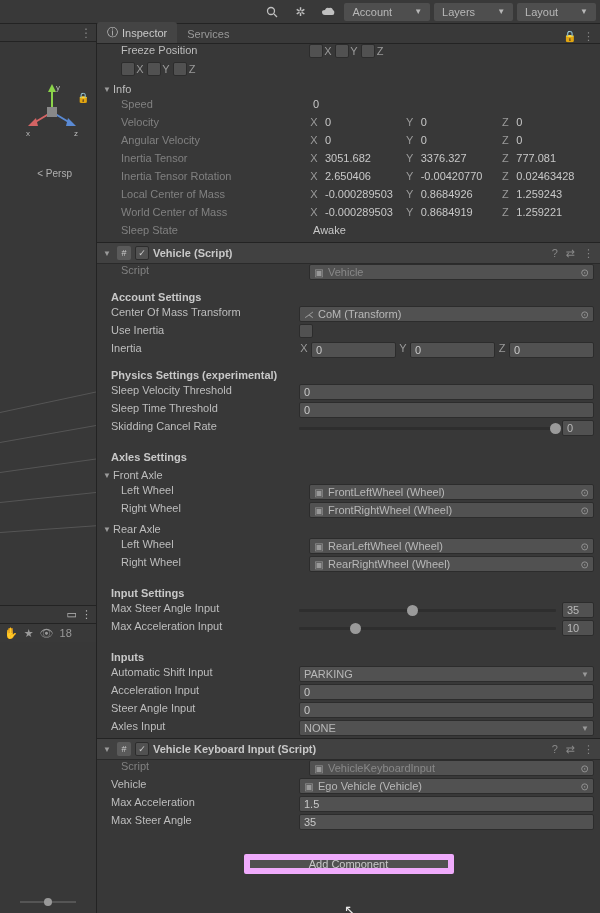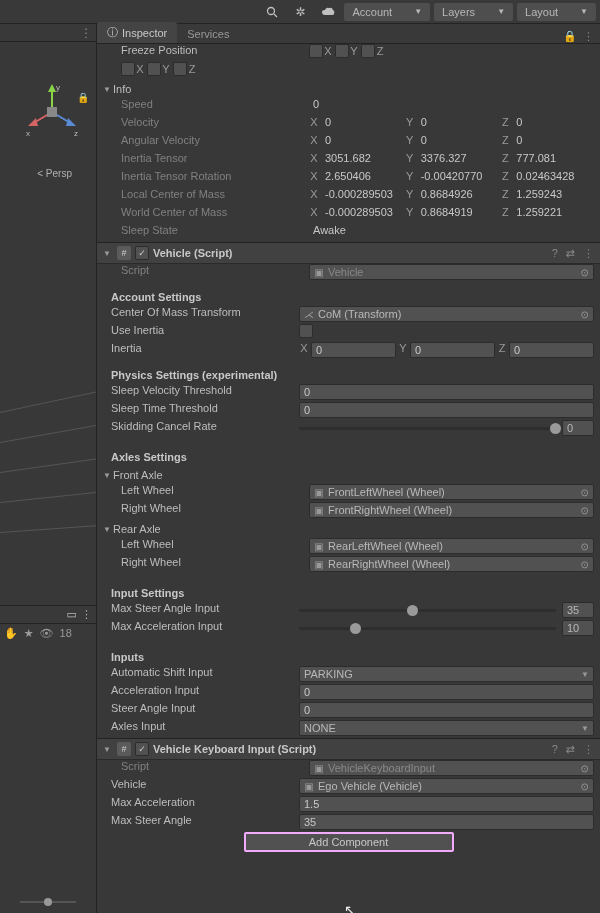--- a/index.html
+++ b/index.html
@@ -50,21 +50,21 @@
 .section-label { font-weight:bold; color:#c8c8c8; padding-left:14px; height:18px; display:flex; align-items:center; }
 .objref { flex:1; height:16px; background:#515151; border:1px solid #2c2c2c; border-radius:2px; display:flex; align-items:center; padding:0 4px; gap:4px; }
 .objref .bullet { width:10px;height:10px;color:#999;font-size:10px;display:flex;align-items:center;justify-content:center; }
 .objref .picker { margin-left:auto; color:#999; font-size:10px; }
 .select { flex:1; height:16px; background:#515151; border:1px solid #2c2c2c; border-radius:2px; display:flex; align-items:center; padding:0 4px; }
 .select .dd-arrow { margin-left:auto; font-size:8px; color:#999; }
 .slider-row { flex:1; display:flex; align-items:center; gap:6px; padding-right:6px; }
 .slider-track { flex:1; height:3px; background:#2e2e2e; position:relative; border-radius:1px; }
 .slider-handle { position:absolute; top:-4px; width:11px; height:11px; background:#9a9a9a; border-radius:50%; }
 .slider-val { width:32px; height:16px; background:#515151; border:1px solid #2c2c2c; border-radius:2px; display:flex; align-items:center; justify-content:flex-start; padding-left:4px; }
-.add-comp { margin:0 auto 0; width:210px; height:20px; background:#515151; border:2px solid #f0abfc; border-radius:2px; display:flex; align-items:center; justify-content:center; color:#c8c8c8; cursor:pointer; }
+.add-comp { margin:22px auto 0; width:210px; height:20px; background:#515151; border:6px solid #f0abfc; border-radius:2px; display:flex; align-items:center; justify-content:center; color:#c8c8c8; cursor:pointer; }
 .cursor { position:absolute; left:344px; top:902px; font-size:14px; color:#e8e8e8; pointer-events:none; }
 </style>
 </head>
 <body>
 
 <div class="topbar">
   <div class="top-icon">
       <svg width="12" height="12" viewBox="0 0 12 12">
         <circle cx="5" cy="5" r="3.5" stroke="#c0c0c0" fill="none" stroke-width="1.3"></circle>
         <line x1="8" y1="8" x2="11" y2="11" stroke="#c0c0c0" stroke-width="1.3"></line>

